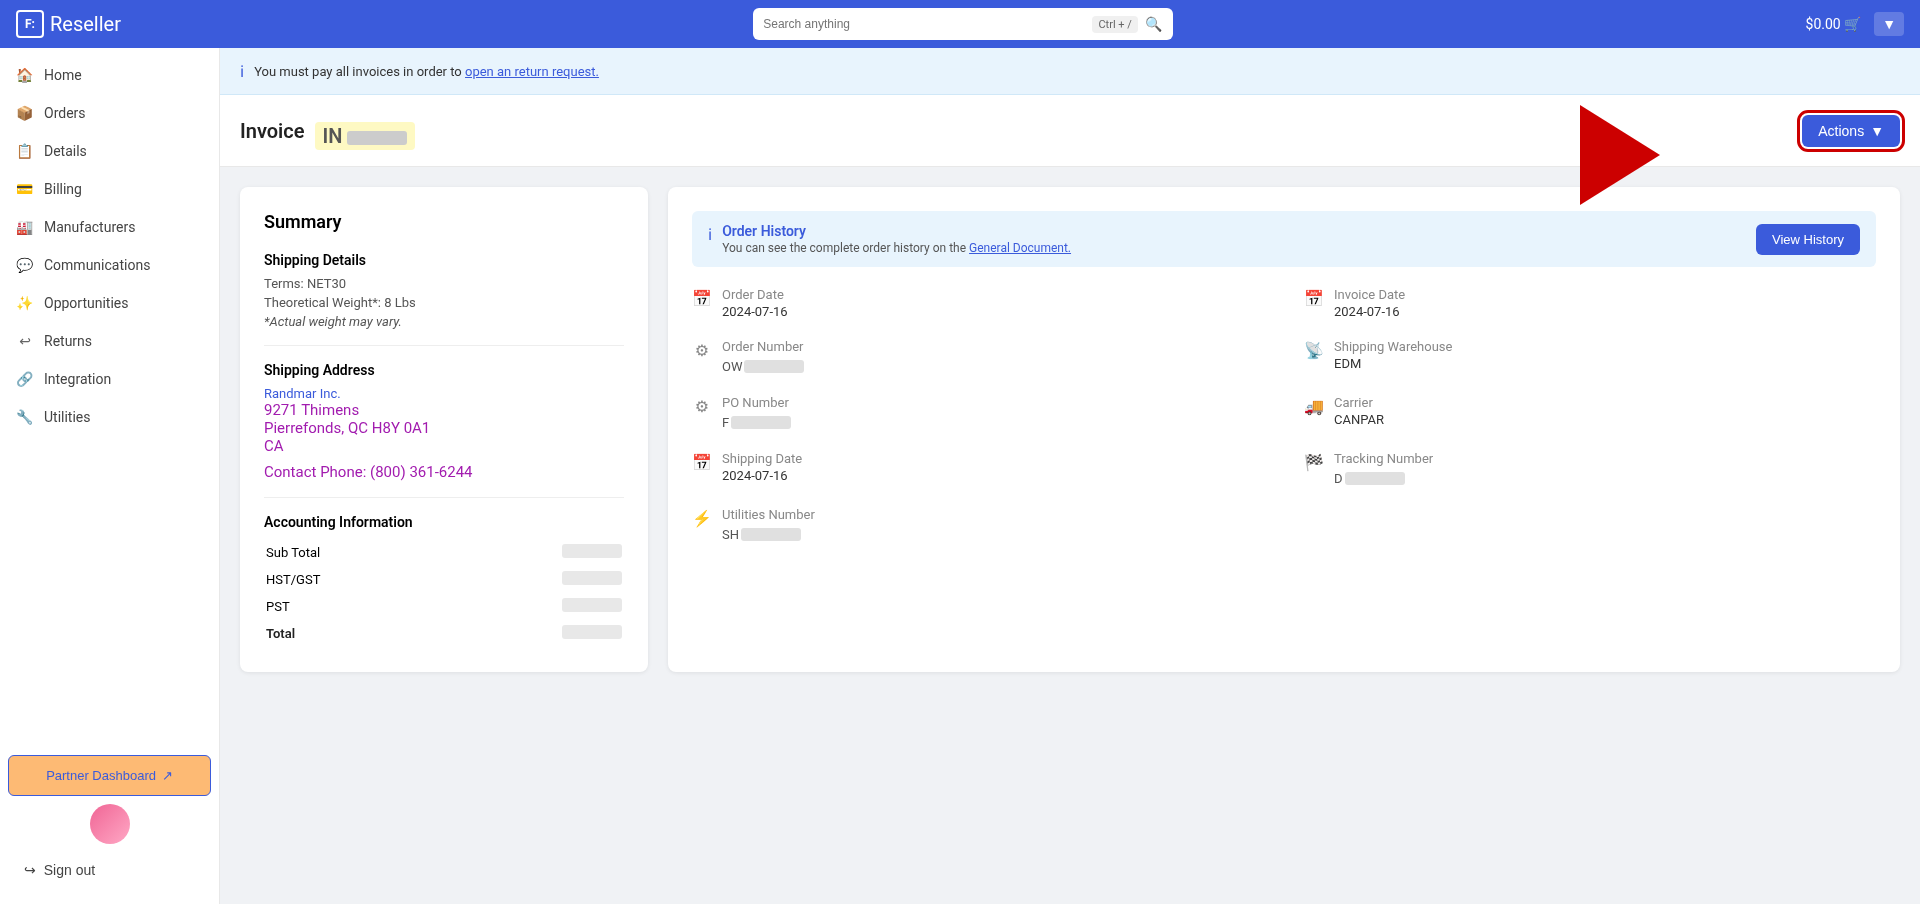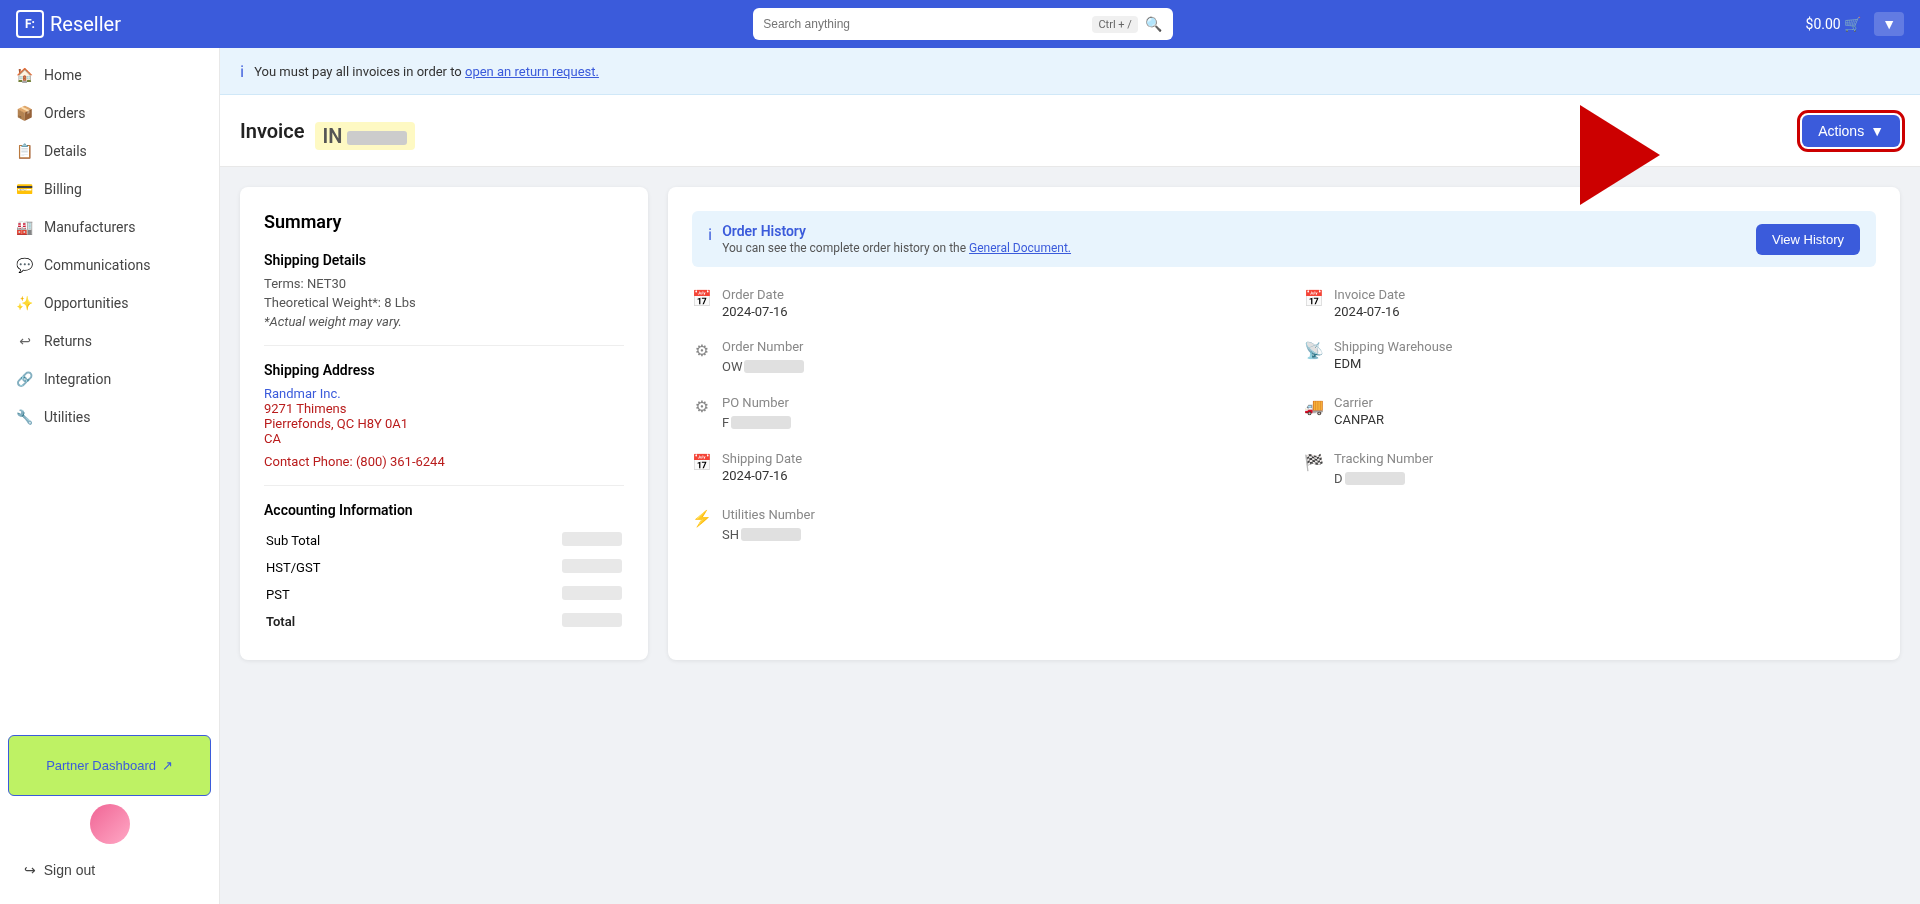--- a/index.html
+++ b/index.html
@@ -64,23 +64,23 @@
       color: #444;
       cursor: pointer;
       text-decoration: none;
     }
     .sidebar-item .si-icon { width: 18px; height: 18px; display: flex; align-items: center; justify-content: center; color: #666; font-size: 14px; }
     .sidebar-bottom { margin-top: auto; padding: 8px; }
     .partner-dashboard-btn {
       display: flex; align-items: center; gap: 6px;
       border: 1px solid #3b5bdb;
       color: #3b5bdb;
-      background: #bef264;
+      background: #fdba74;
       border-radius: 6px;
-      padding: 22px 12px;
+      padding: 12px 12px;
       font-size: 13px;
       cursor: pointer;
       width: 100%;
       justify-content: center;
     }
     .user-avatar-area {
       width: 40px; height: 40px;
       border-radius: 50%;
       background: linear-gradient(135deg, #f06595, #ffa8c5);
       margin: 8px auto;
@@ -147,21 +147,21 @@
       padding: 24px;
       width: 408px;
       flex-shrink: 0;
       box-shadow: 0 1px 4px rgba(0,0,0,0.08);
     }
     .summary-card h2 { font-size: 18px; font-weight: 600; margin-bottom: 20px; }
     .section-title { font-size: 14px; font-weight: 600; margin-bottom: 8px; }
     .info-line { font-size: 13px; color: #555; margin-bottom: 4px; }
     .divider { border: none; border-top: 1px solid #eee; margin: 16px 0; }
     .address-name { color: #3b5bdb; font-size: 13px; }
-    .address-line { font-size: 13px; color: #b91c1c; }
+    .address-line { font-size: 15px; color: #a21caf; }
     .accounting-table { width: 100%; font-size: 13px; }
     .accounting-table tr td { padding: 4px 0; }
     .accounting-table tr td:last-child { text-align: right; color: #888; }
     .accounting-table tr.total td { font-weight: 600; color: #222; }
     .value-placeholder { background: #e8e8e8; border-radius: 3px; display: inline-block; width: 60px; height: 14px; }
 
     
     .invoice-info-card {
       background: white;
       border-radius: 8px;

